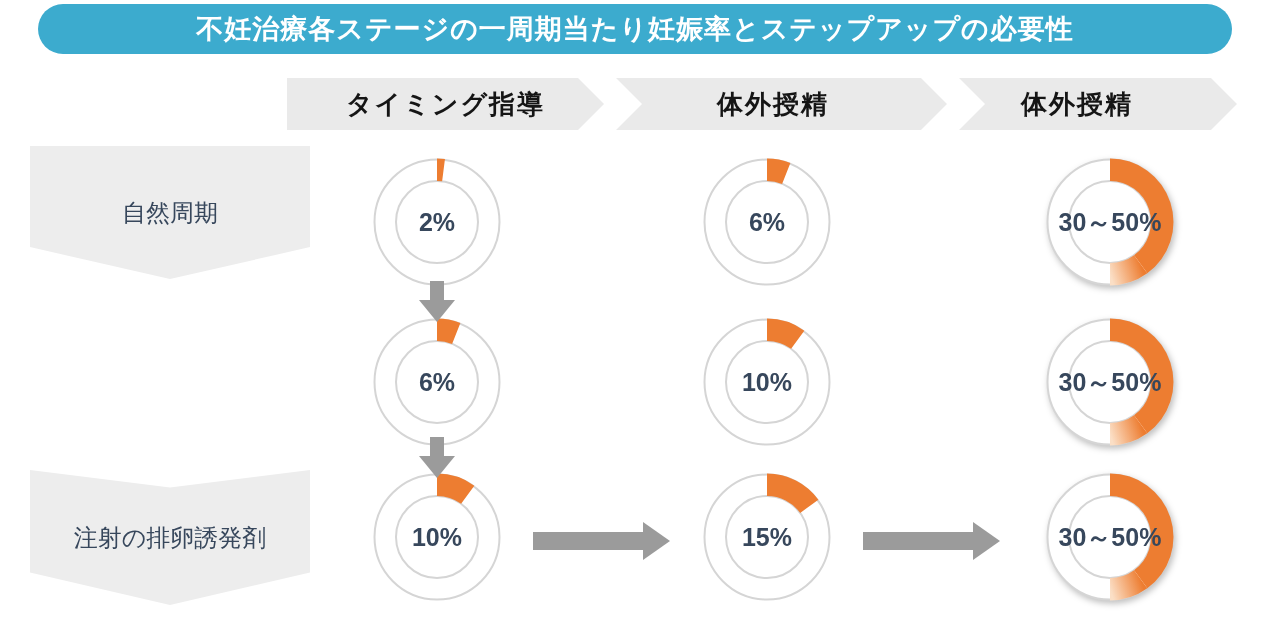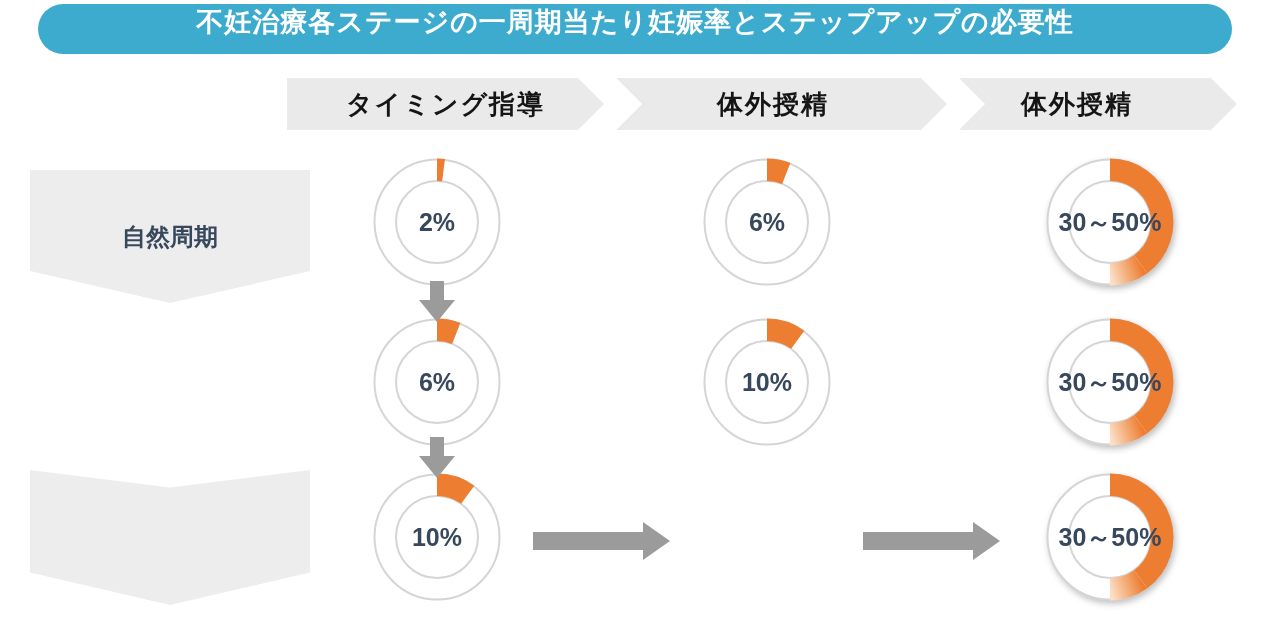--- a/index.html
+++ b/index.html
@@ -4,21 +4,21 @@
 <style>
   html,body{margin:0;padding:0;background:#fff;}
   .canvas{
     position:relative;width:1267px;height:622px;background:#fff;overflow:hidden;
     font-family:"Liberation Sans","DejaVu Sans",sans-serif;
   }
   
   .banner{
     position:absolute;left:38px;top:4px;width:1194px;height:50px;
     background:var(--blue,#3CABCE);border-radius:26px;
-    display:flex;justify-content:center;font-family:Liberation Serif, serif;
+    display:flex;align-items:center;justify-content:center;font-family:Liberation Serif, serif;
   }
   .banner span{color:#fff;font-size:27px;font-weight:bold;letter-spacing:1px;}
   
   .chev{
     position:absolute;top:78px;height:52px;background:var(--band,#EAEAEA);
     display:flex;align-items:center;justify-content:center;
   }
   .chev span{font-size:26px;font-weight:bold;color:#151515;letter-spacing:2px;}
   .chev.first{left:287px;width:317px;
     clip-path:polygon(0 0,calc(100% - 26px) 0,100% 50%,calc(100% - 26px) 100%,0 100%);}
@@ -29,22 +29,22 @@
   .chev.last{left:959px;width:278px;
     clip-path:polygon(0 0,calc(100% - 26px) 0,100% 50%,calc(100% - 26px) 100%,0 100%,26px 50%);}
   .chev.last span{margin-right:42px;}
   
   .rowlabel{
     position:absolute;left:30px;width:280px;background:var(--label,#EDEDED);
     display:flex;align-items:center;justify-content:center;text-align:center;
   }
   .rowlabel .rl-text{color:var(--navy,#37475C);font-size:24px;line-height:1.4;}
   .rowlabel .rl-text span{display:block;}
-  .rowlabel.flat{top:170px;height:133px;
-    clip-path:polygon(0 0,100% 0,100% 76%,50% 100%,0 76%);font-weight:bold;}
+  .rowlabel.flat{top:146px;height:133px;
+    clip-path:polygon(0 0,100% 0,100% 76%,50% 100%,0 76%);}
   .rowlabel.notch1{top:320px;height:135px;}
   .rowlabel.notch2{top:470px;height:135px;}
   .rowlabel.notch1,.rowlabel.notch2{
     clip-path:polygon(0 0,50% 13%,100% 0,100% 76%,50% 100%,0 76%);}
   
   .donut{position:absolute;width:130px;height:130px;}
   .donut .dsvg,.donut .dsvg svg{position:absolute;left:0;top:0;width:130px;height:130px;}
   .donut .dlabel{
     position:absolute;inset:0;display:flex;align-items:center;justify-content:center;
     font-size:25px;font-weight:bold;color:var(--navy,#37475C);white-space:nowrap;
@@ -73,20 +73,21 @@
   </div>
 
   <div class="rowlabel flat">
     <div class="rl-text">
       <span>自然周期</span>
       <span></span>
     </div>
   </div>
   <div class="rowlabel notch2">
     <div class="rl-text">
+      <span>注射の排卵誘発剤</span>
     </div>
   </div>
 
   <div class="donut" style="left:372px;top:157px">
     <div class="dsvg">
         <svg width="130" height="130" viewBox="0 0 130 130">
           <defs></defs>
           <circle cx="65" cy="65" r="62.5" fill="#fff" stroke="#D5D5D5" stroke-width="2"></circle>
           <circle cx="65" cy="65" r="41" fill="#fff" stroke="#D5D5D5" stroke-width="2"></circle>
           <path d="M65.00 1.50 A63.5 63.5 0 0 1 72.96 2.00 L70.14 24.32 A41 41 0 0 0 65.00 24.00 Z" fill="#ED7D31"></path>
@@ -167,20 +168,31 @@
     <div class="dsvg">
         <svg width="130" height="130" viewBox="0 0 130 130">
           <defs></defs>
           <circle cx="65" cy="65" r="62.5" fill="#fff" stroke="#D5D5D5" stroke-width="2"></circle>
           <circle cx="65" cy="65" r="41" fill="#fff" stroke="#D5D5D5" stroke-width="2"></circle>
           <path d="M65.00 1.50 A63.5 63.5 0 0 1 102.32 13.63 L89.10 31.83 A41 41 0 0 0 65.00 24.00 Z" fill="#ED7D31"></path>
         </svg>
       </div>
     <div class="dlabel">10%</div>
   </div>
+  <div class="donut" style="left:702px;top:472px">
+    <div class="dsvg">
+        <svg width="130" height="130" viewBox="0 0 130 130">
+          <defs></defs>
+          <circle cx="65" cy="65" r="62.5" fill="#fff" stroke="#D5D5D5" stroke-width="2"></circle>
+          <circle cx="65" cy="65" r="41" fill="#fff" stroke="#D5D5D5" stroke-width="2"></circle>
+          <path d="M65.00 1.50 A63.5 63.5 0 0 1 116.37 27.68 L98.17 40.90 A41 41 0 0 0 65.00 24.00 Z" fill="#ED7D31"></path>
+        </svg>
+      </div>
+    <div class="dlabel">15%</div>
+  </div>
   <div class="donut shadow" style="left:1045px;top:472px">
     <div class="dsvg">
         <svg width="130" height="130" viewBox="0 0 130 130">
           <defs>
             <linearGradient id="fg8_1" gradientUnits="userSpaceOnUse" x1="95.7" y1="107.3" x2="65.0" y2="117.3">
               <stop offset="0" stop-color="#ED7D31"></stop>
               <stop offset="1" stop-color="#FBDFC6"></stop>
             </linearGradient>
           </defs>
           <circle cx="65" cy="65" r="62.5" fill="#fff" stroke="#D5D5D5" stroke-width="2"></circle>

